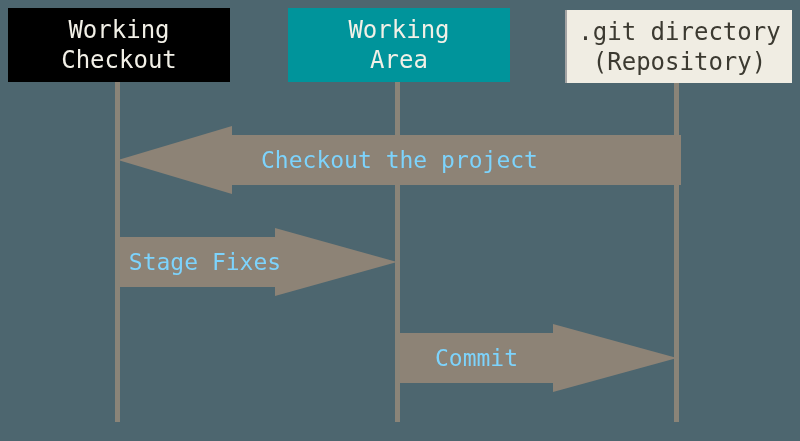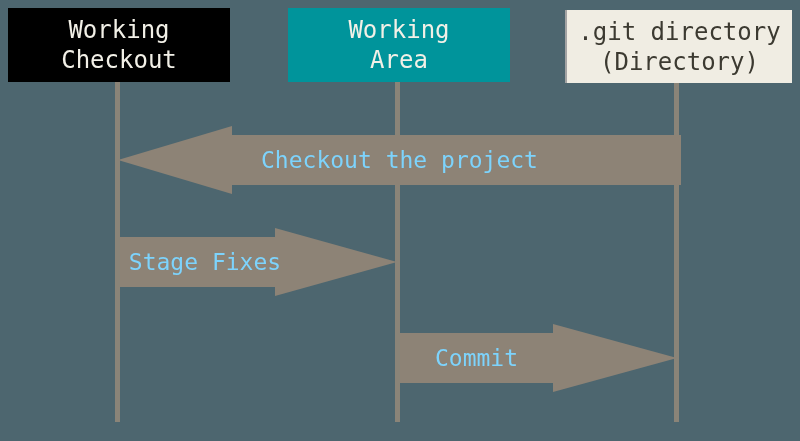--- a/index.html
+++ b/index.html
@@ -62,21 +62,21 @@
     <span>Checkout</span>
   </div>
 
   <div class="col-box box-staging">
     <span>Working</span>
     <span>Area</span>
   </div>
 
   <div class="col-box box-git">
     <span>.git directory</span>
-    <span>(Directory)</span>
+    <span>(Repository)</span>
   </div>
 
   <div class="lifeline line-working"></div>
   <div class="lifeline line-staging"></div>
   <div class="lifeline line-git"></div>
 
   <div>
     <div class="arrow-body checkout-body"></div>
     <div class="arrow-head head-left checkout-head"></div>
     <div class="arrow-label checkout-label">Checkout the project</div>

